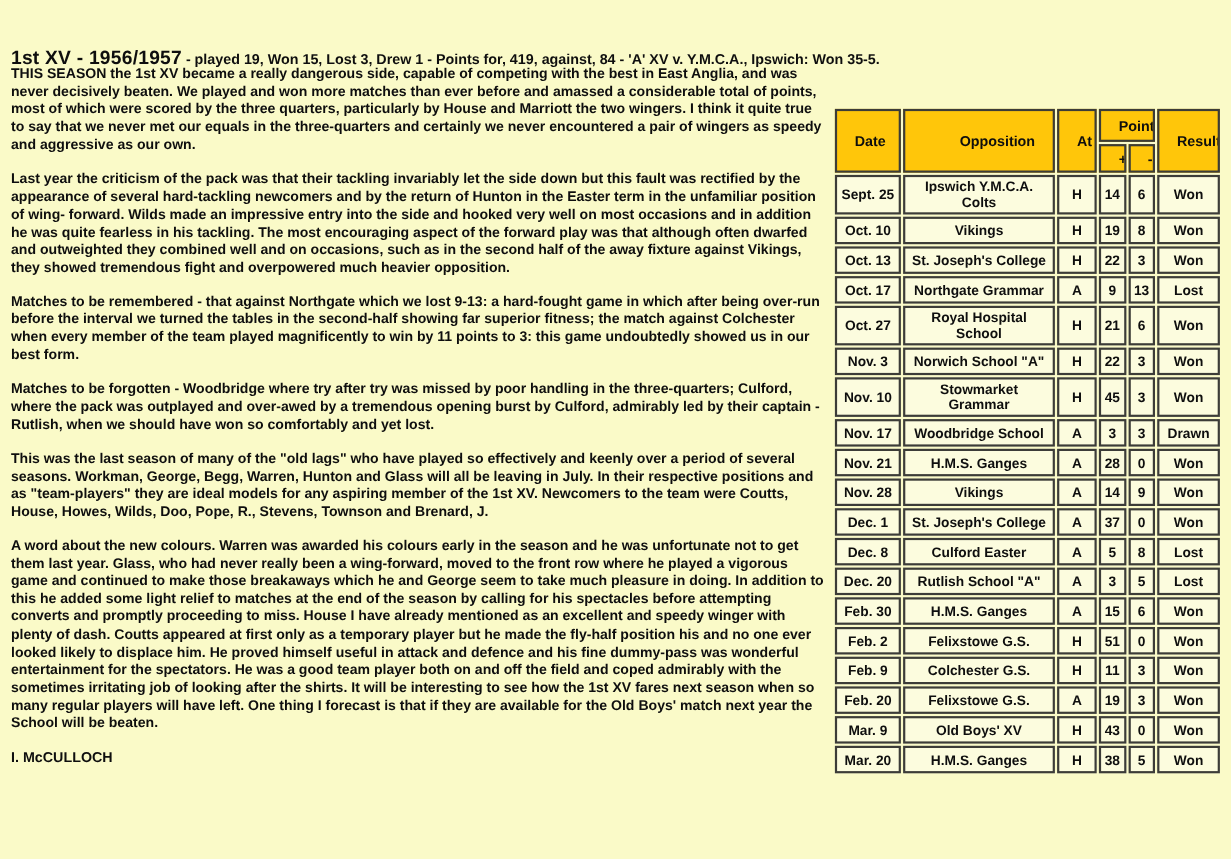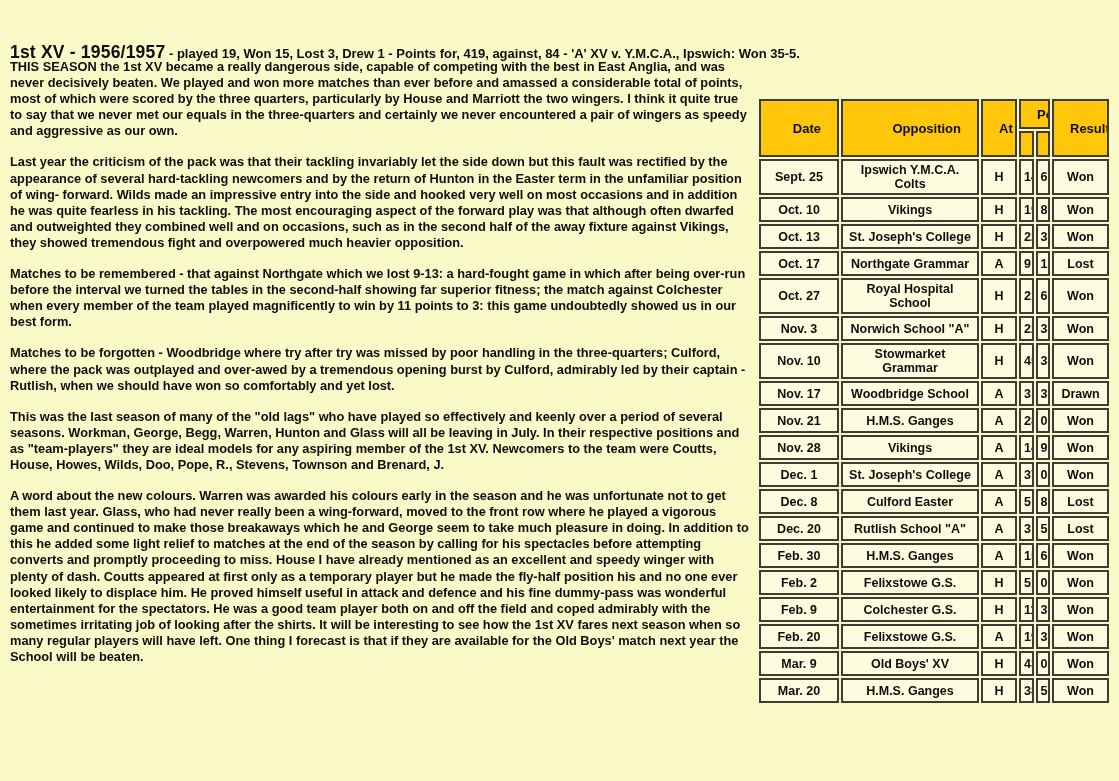--- a/index.html
+++ b/index.html
@@ -49,21 +49,21 @@
     text-align: right;
   }
   table.results td {
     background: #FCFCDE;
     font-size: 12.5px;
     padding: 2px 3px;
     text-align: center;
     height: 25px;
   }
   th.c-date, th.c-opp, td.t-date, td.t-opp { text-align: left; padding-left: 6px; }
-  .c-date { width: 80px; }
+  .c-date { width: 60px; }
   .c-opp  { width: 138px; margin-left: 48px; }
   .c-at   { width: 30px; }
   .c-plus { width: 28px; }
   .c-minus{ width: 27px; }
   .c-result { width: 57px; }
   tr.hdr-top th { height: 30px; }
   tr.hdr-sub th { height: 26px; }
 </style>
 </head>
 <body>
@@ -80,20 +80,21 @@
 
   <p class="para">Matches to be remembered - that against Northgate which we lost 9-13: a hard-fought game in which after being over-run before the interval we turned the tables in the second-half showing far superior fitness; the match against Colchester when every member of the team played magnificently to win by 11 points to 3: this game undoubtedly showed us in our best form.</p>
 
   <p class="para">Matches to be forgotten - Woodbridge where try after try was missed by poor handling in the three-quarters; Culford, where the pack was outplayed and over-awed by a tremendous opening burst by Culford, admirably led by their captain - Rutlish, when we should have won so comfortably and yet lost.</p>
 
 
   <p class="para">This was the last season of many of the "old lags" who have played so effectively and keenly over a period of several seasons. Workman, George, Begg, Warren, Hunton and Glass will all be leaving in July. In their respective positions and as "team-players" they are ideal models for any aspiring member of the 1st XV. Newcomers to the team were Coutts, House, Howes, Wilds, Doo, Pope, R., Stevens, Townson and Brenard, J.</p>
 
   <p class="para">A word about the new colours. Warren was awarded his colours early in the season and he was unfortunate not to get them last year. Glass, who had never really been a wing-forward, moved to the front row where he played a vigorous game and continued to make those breakaways which he and George seem to take much pleasure in doing. In addition to this he added some light relief to matches at the end of the season by calling for his spectacles before attempting converts and promptly proceeding to miss. House I have already mentioned as an excellent and speedy winger with plenty of dash. Coutts appeared at first only as a temporary player but he made the fly-half position his and no one ever looked likely to displace him. He proved himself useful in attack and defence and his fine dummy-pass was wonderful entertainment for the spectators. He was a good team player both on and off the field and coped admirably with the sometimes irritating job of looking after the shirts. It will be interesting to see how the 1st XV fares next season when so many regular players will have left. One thing I forecast is that if they are available for the Old Boys' match next year the School will be beaten.</p>
 </div>
+  <p class="signature">I. McCULLOCH</p>
 </div>
 
 <div class="results-wrap">
   <table class="results">
     <thead>
       <tr class="hdr-top">
         <th rowspan="2" class="c-date">Date</th>
         <th rowspan="2" class="c-opp">Opposition</th>
         <th rowspan="2" class="c-at">At</th>
         <th colspan="2" class="c-points">Points</th>

